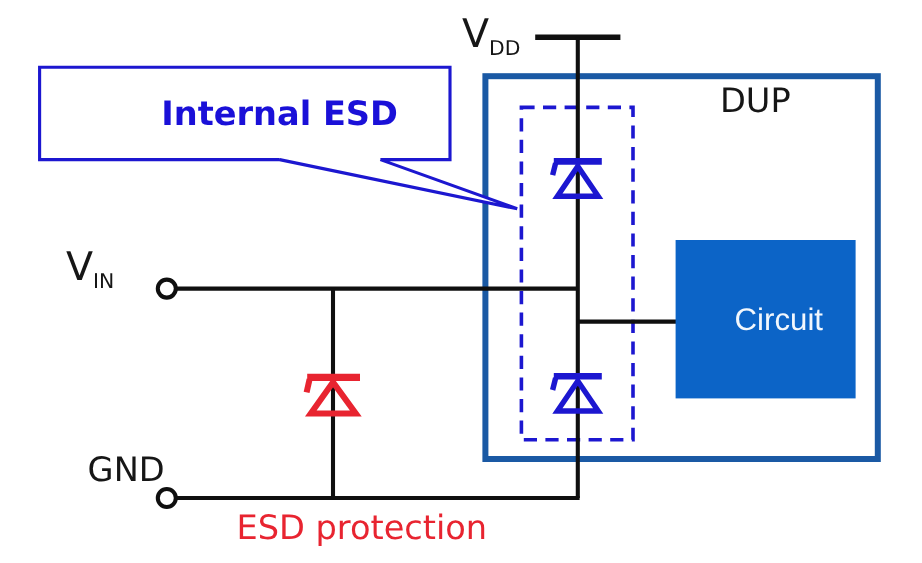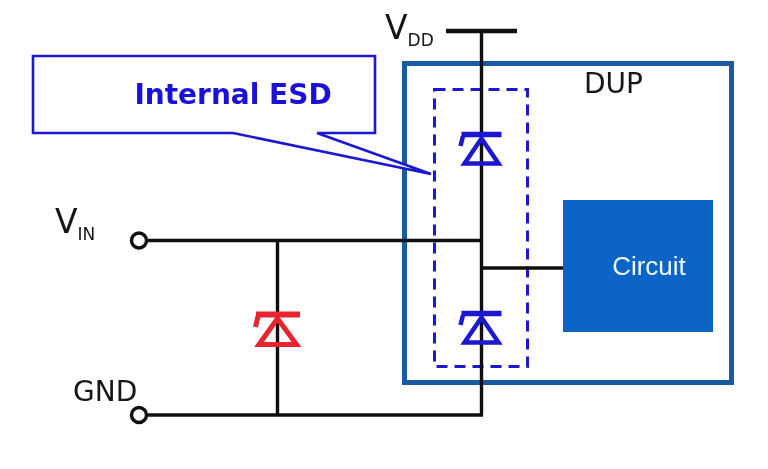--- a/index.html
+++ b/index.html
@@ -10,21 +10,21 @@
     font-family:"DejaVu Sans",sans-serif;
     overflow:hidden;
   }
   #wiring{position:absolute;left:0;top:0;}
   .lbl{position:absolute;color:var(--label-text,#161616);white-space:nowrap;}
   .vlabel{font-size:33px;}
   .vlabel .subscript{font-size:17px;vertical-align:-7px;letter-spacing:0;}
   #vdd-label{left:385px;top:8px;}
   #vin-label{left:55px;top:202px;}
   #gnd-label{left:35px;top:375px;font-size:28px;margin-left:38px;}
-  #dup-label{left:584px;top:67px;font-size:28px;}
+  #dup-label{left:600px;top:67px;font-size:28px;}
   #callout-label{
     left:33px;top:57px;width:400px;height:74px;
     display:flex;align-items:center;justify-content:center;
     font-size:28px;font-weight:bold;color:var(--callout-text,#1a10d8);
   }
   #esd-protection-label{left:197px;top:423px;font-size:28px;color:var(--esd-red,#e82430);}
   #circuit-block-label{
     left:563px;top:200px;width:172px;height:132px;
     display:flex;flex-direction:column;align-items:center;justify-content:center;
     font-size:26px;line-height:37px;color:var(--block-text,#f2f7fd);
@@ -83,18 +83,19 @@
   <div class="lbl vlabel" id="vdd-label">
     <span>V</span><span class="subscript">DD</span>
   </div>
 
   <div class="lbl" id="gnd-label">GND</div>
 
   <div class="lbl" id="dup-label">DUP</div>
 
   <div class="lbl" id="callout-label">Internal ESD</div>
 
+  <div class="lbl" id="esd-protection-label">ESD protection</div>
 
   <div class="lbl" id="circuit-block-label">
     <span>Circuit</span>
   </div>
 
 </div>
 
 </body></html>

